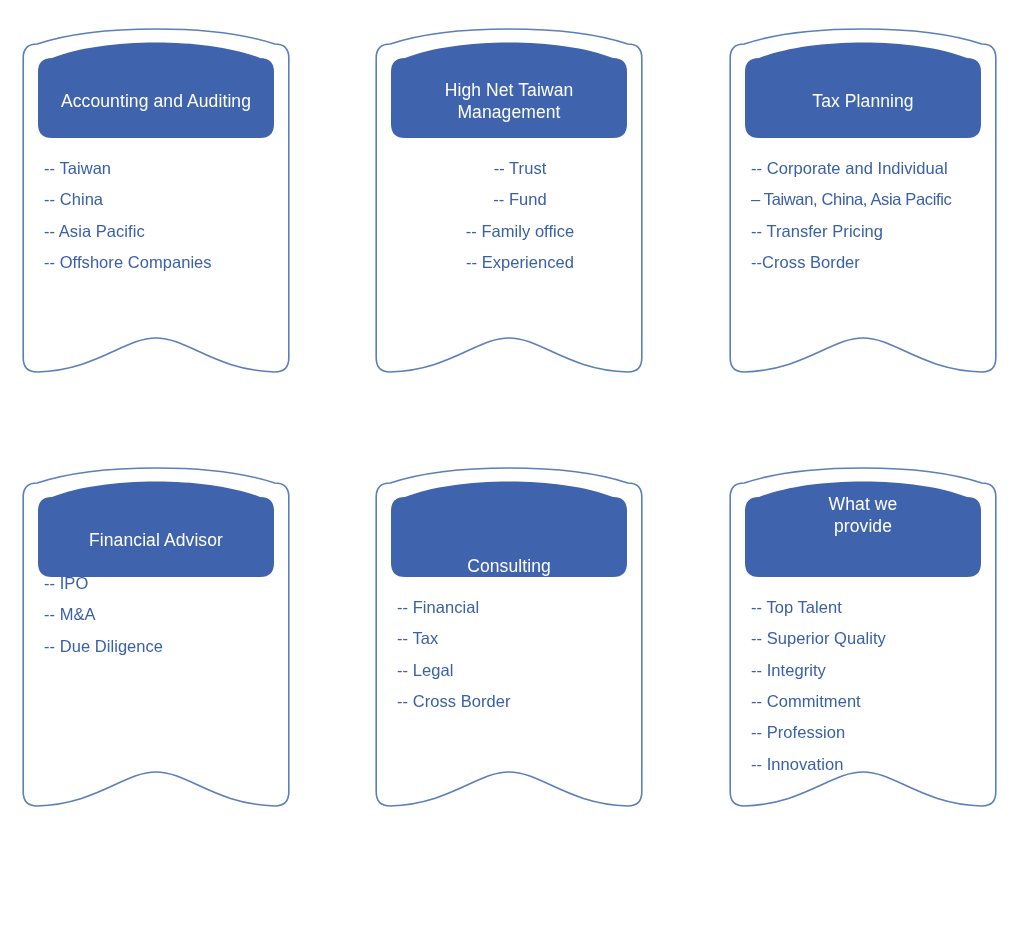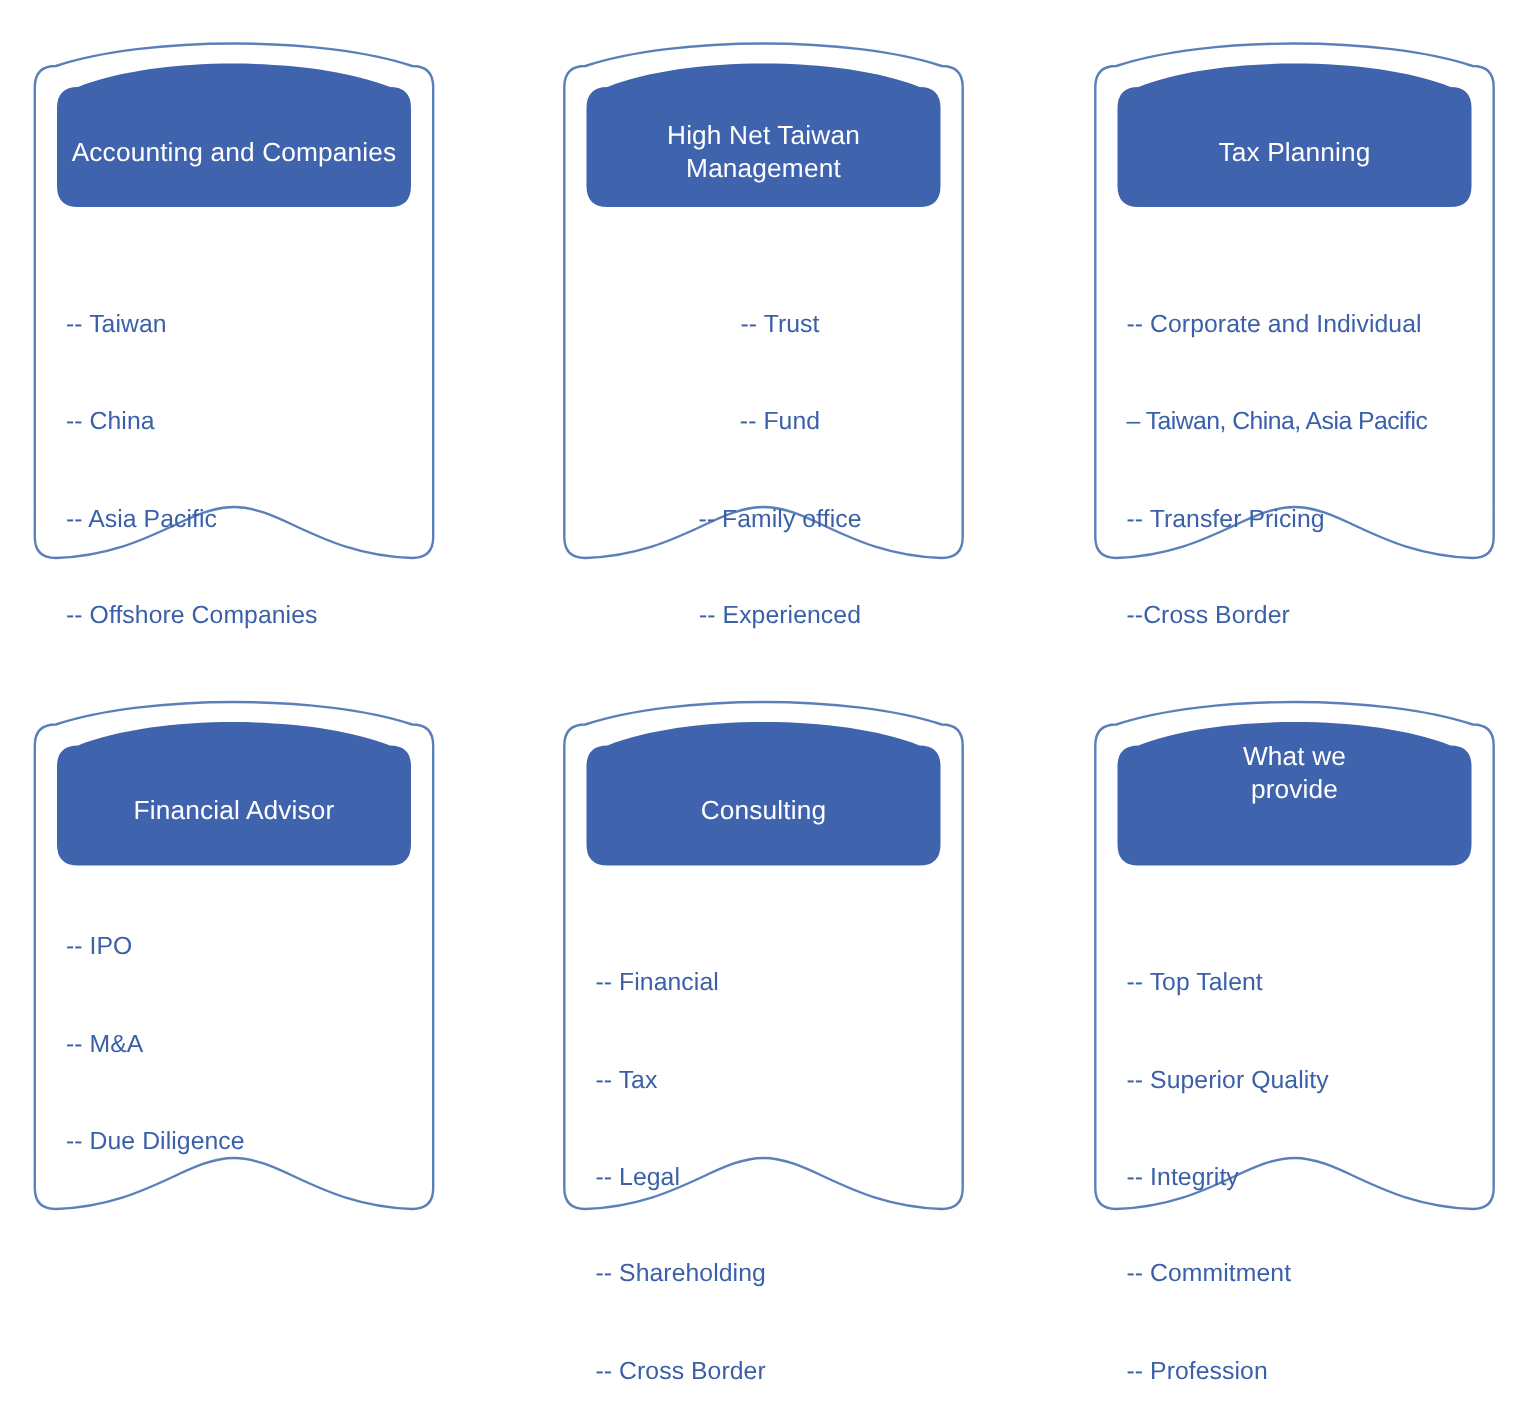--- a/index.html
+++ b/index.html
@@ -54,21 +54,20 @@
     position: absolute;
     left: 22px;
     width: 246px;
     color: #3a60a9;
     font-size: 16.5px;
     line-height: 1.02;
   }
   .list-item {
     white-space: nowrap;
     letter-spacing: .05px;
-    margin-top: 48px;
   }
 
   
   .row1 .card-header { top: 58px; height: 62px; }
   .row1 .card-list   { top: 158px; }
   .row1 .list-item   { margin-bottom: 14.5px; }
 
   
   .row2 .card-header { top: 492px; height: 62px; }
   .row2 .card-list   { top: 591px; }
@@ -94,21 +93,21 @@
       <svg class="card-svg" width="272" height="951">
         <g transform="translate(1.2, 28)">
           <path d="M 14 16 C 74.36800000000001 -4 191.232 -4 251.60000000000002 16 Q 265.6 16 265.6 30 L 265.6 330 Q 265.6 344 251.60000000000002 344 C 191.232 342 164.67200000000003 310 132.8 310 C 100.92800000000001 310 74.36800000000001 342 14 344 Q 0 344 0 330 L 0 30 Q 0 16 14 16 Z" fill="#ffffff" stroke="#5b7fb9" stroke-width="1.6"></path>
         </g>
         <g transform="translate(16, 42)">
           <path d="M 14 16 C 66.08000000000001 -4.8 169.92 -4.8 222 16 Q 236 16 236 30 L 236 82 Q 236 96 222 96 L 14 96 Q 0 96 0 82 L 0 30 Q 0 16 14 16 Z" fill="#3f63ac"></path>
         </g>
       </svg>
       <div class="card-header" style="top: 64px; height: 74px;">
         <div>
-          <div>Accounting and Companies</div>
+          <div>Accounting and Auditing</div>
         </div>
       </div>
       <div class="card-list" style="top: 160px;">
         <div class="list-item">-- Taiwan</div>
         <div class="list-item">-- China</div>
         <div class="list-item">-- Asia Pacific</div>
         <div class="list-item">-- Offshore Companies</div>
       </div>
     </div>
     <div class="card row1" id="card-high-net-worth-management" style="top: 0px; height: 951px;">
@@ -176,30 +175,29 @@
     </div>
     <div class="card row2" id="card-consulting" style="top: 0px; height: 951px;">
       <svg class="card-svg" width="272" height="951">
         <g transform="translate(1.2, 467)">
           <path d="M 14 16 C 74.36800000000001 -4 191.232 -4 251.60000000000002 16 Q 265.6 16 265.6 30 L 265.6 325 Q 265.6 339 251.60000000000002 339 C 191.232 337 164.67200000000003 305 132.8 305 C 100.92800000000001 305 74.36800000000001 337 14 339 Q 0 339 0 325 L 0 30 Q 0 16 14 16 Z" fill="#ffffff" stroke="#5b7fb9" stroke-width="1.6"></path>
         </g>
         <g transform="translate(16, 481)">
           <path d="M 14 16 C 66.08000000000001 -4.8 169.92 -4.8 222 16 Q 236 16 236 30 L 236 82 Q 236 96 222 96 L 14 96 Q 0 96 0 82 L 0 30 Q 0 16 14 16 Z" fill="#3f63ac"></path>
         </g>
       </svg>
-      <div class="card-header" style="top: 503px; height: 74px;">
+      <div class="card-header" style="top: 529px; height: 74px;">
         <div>
           <div>Consulting</div>
         </div>
       </div>
       <div class="card-list" style="top: 599px;">
         <div class="list-item">-- Financial</div>
         <div class="list-item">-- Tax</div>
         <div class="list-item">-- Legal</div>
-        <div class="list-item">-- Shareholding</div>
         <div class="list-item">-- Cross Border</div>
       </div>
     </div>
     <div class="card row2" id="card-what-we-provide" style="top: 0px; height: 951px;">
       <svg class="card-svg" width="272" height="951">
         <g transform="translate(1.2, 467)">
           <path d="M 14 16 C 74.36800000000001 -4 191.232 -4 251.60000000000002 16 Q 265.6 16 265.6 30 L 265.6 325 Q 265.6 339 251.60000000000002 339 C 191.232 337 164.67200000000003 305 132.8 305 C 100.92800000000001 305 74.36800000000001 337 14 339 Q 0 339 0 325 L 0 30 Q 0 16 14 16 Z" fill="#ffffff" stroke="#5b7fb9" stroke-width="1.6"></path>
         </g>
         <g transform="translate(16, 481)">
           <path d="M 14 16 C 66.08000000000001 -4.8 169.92 -4.8 222 16 Q 236 16 236 30 L 236 82 Q 236 96 222 96 L 14 96 Q 0 96 0 82 L 0 30 Q 0 16 14 16 Z" fill="#3f63ac"></path>

